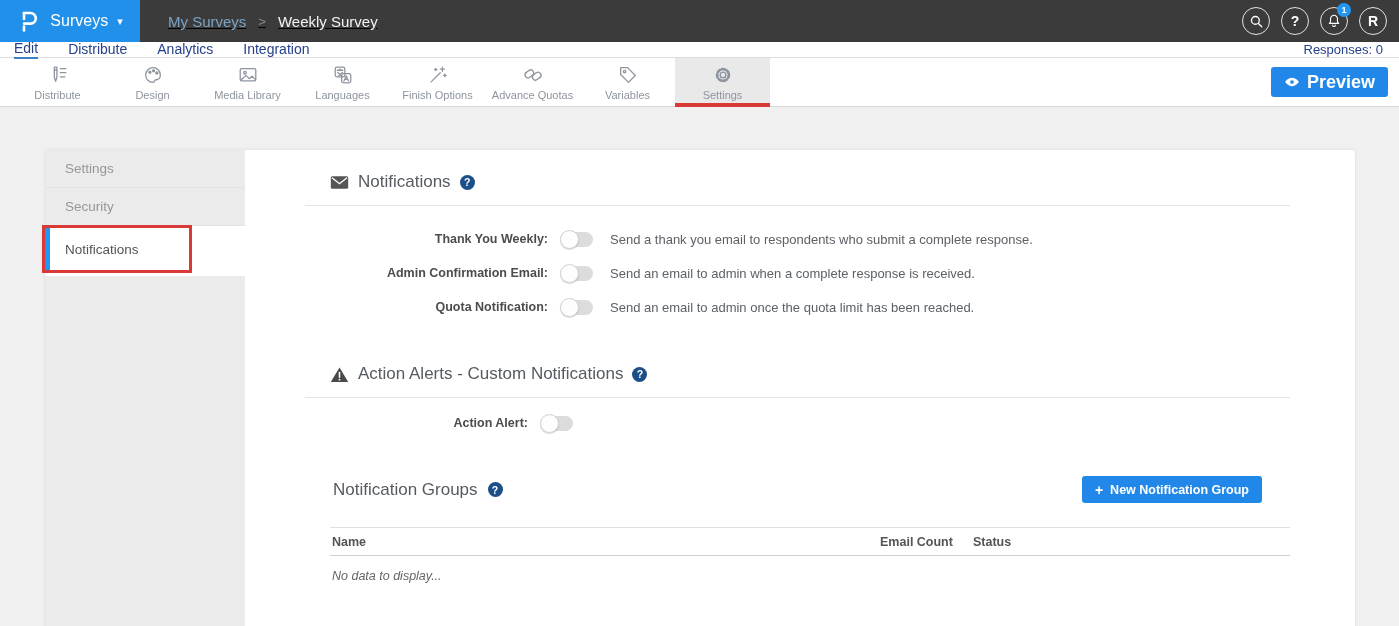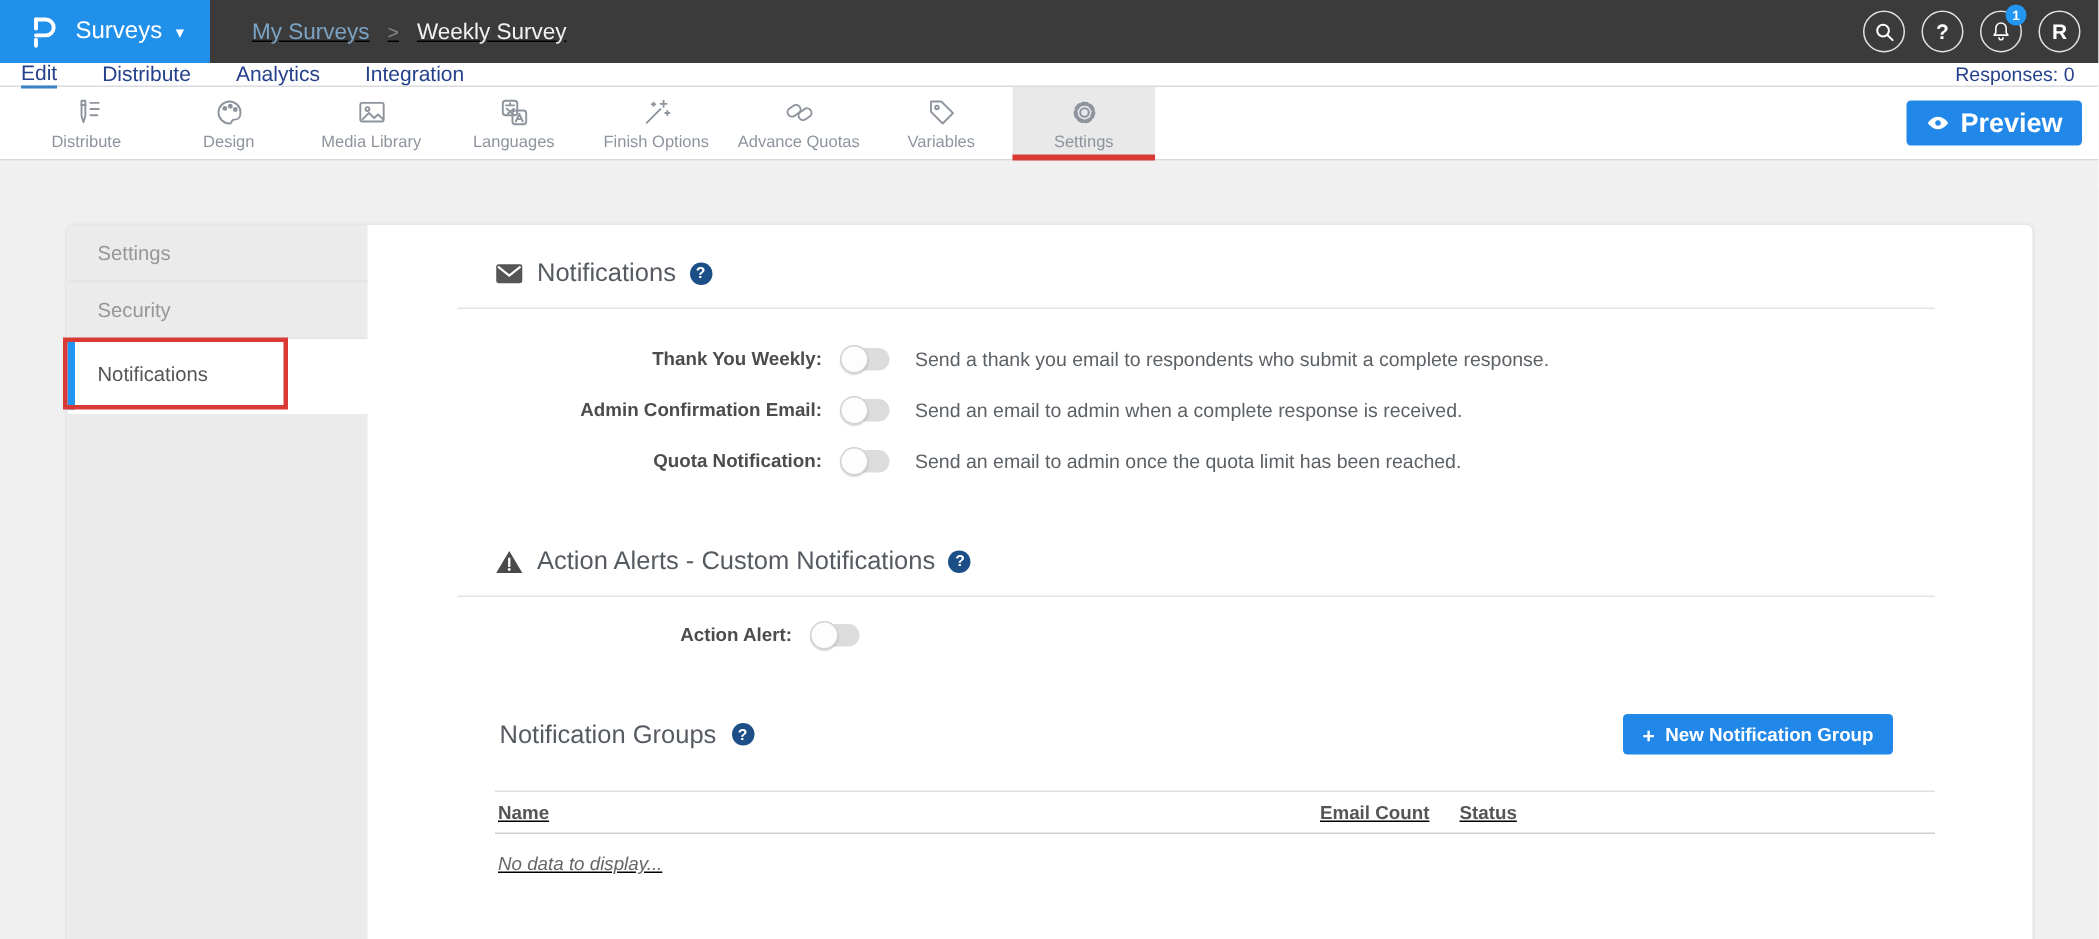--- a/index.html
+++ b/index.html
@@ -62,21 +62,21 @@
 
   .sec-notifications { padding-top:22px; }
   .sec-actions { margin-top:40px; }
   .sec-actions .rows { margin-top:8px; }
   .sec-groups { margin-top:36px; }
   .groups-header { display:flex; align-items:center; justify-content:space-between; }
   .groups-title { display:flex; align-items:center; gap:10px; margin-left:28px; color:#565b61; font-size:17px; }
   .new-group-btn { margin-right:28px; background:#2188e9; border:none; color:#fff; border-radius:3px; height:27px; padding:0 13px; font-size:12.5px; font-weight:bold; display:flex; align-items:center; gap:7px; cursor:pointer; font-family:"Liberation Sans", sans-serif; }
   .plus { font-size:14px; font-weight:bold; }
 
-  .ngroup-table { margin:24px 0 0 25px; width:960px;text-decoration:underline; }
+  .ngroup-table { margin:24px 0 0 25px; width:960px; }
   .thead { display:grid; grid-template-columns:1fr 93px 317px; align-items:center; height:29px; border-top:1px solid #e0e0e0; border-bottom:1px solid #cfcfcf; font-size:12.5px; font-weight:bold; color:#555; }
   .thead .th:first-child { padding-left:2px; }
   .empty-row { padding:13px 0 0 2px; font-size:12.5px; font-style:italic; color:#666; }
 </style>
 </head>
 <body>
 
 <div class="topbar">
   <div class="logo-block">
     <svg class="logo-mark" viewBox="0 0 24 24">

